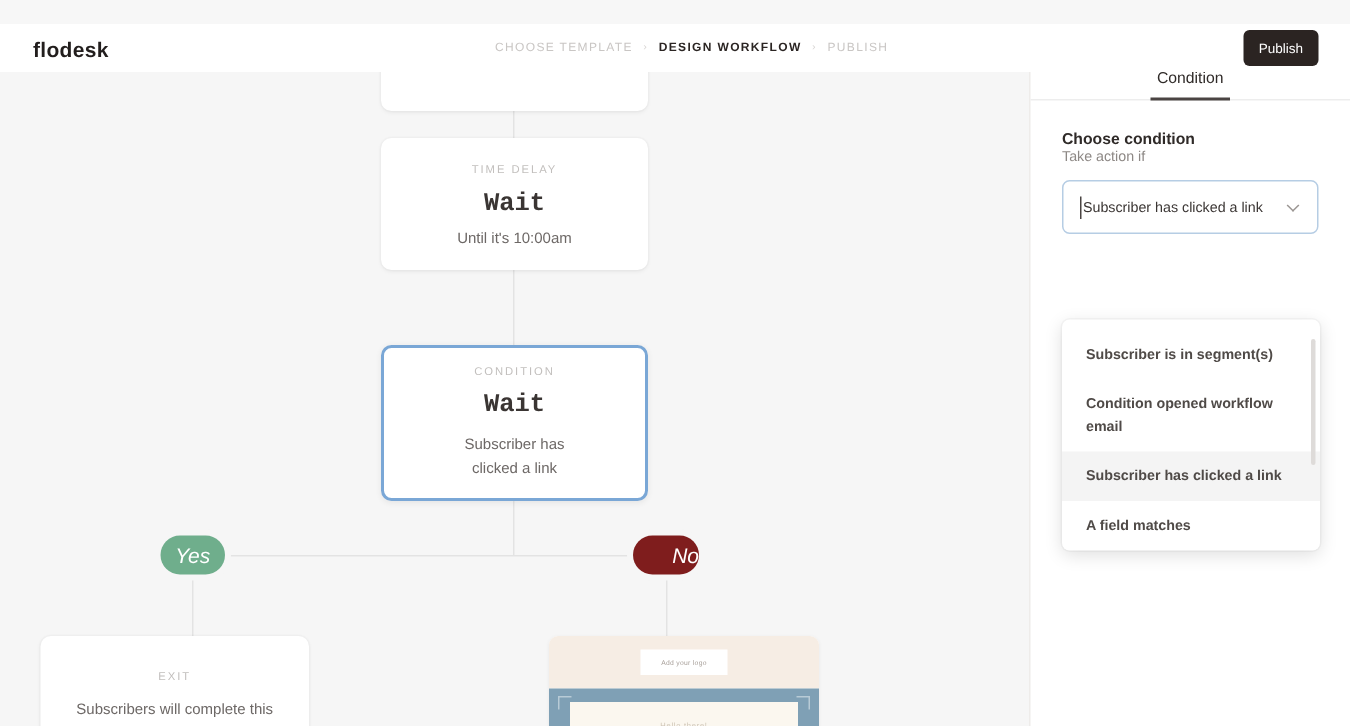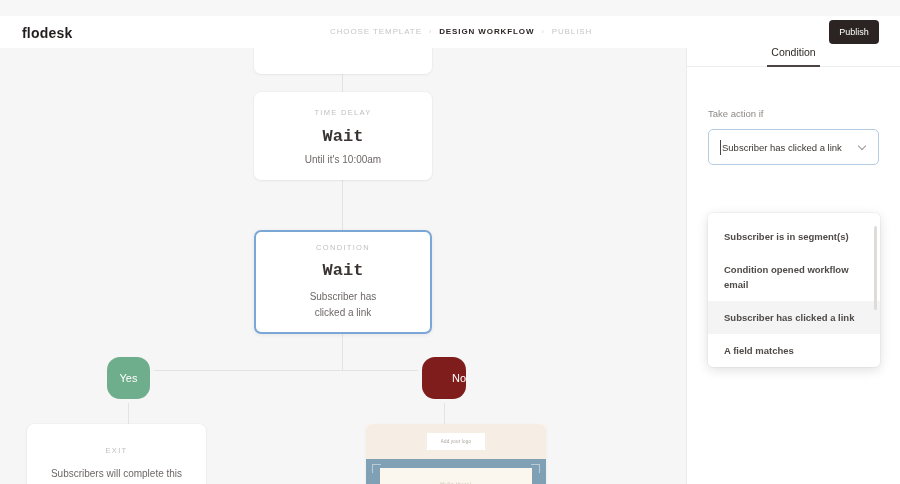--- a/index.html
+++ b/index.html
@@ -84,22 +84,22 @@
 
   
   #node-exit {
     left: 27px; top: 392px; width: 179px; height: 92px;
     justify-content: flex-start; padding-top: 22px; gap: 11px;
   }
 
   
   .pill {
     position: absolute; display: flex; align-items: center; justify-content: center;
-    height: 42px; border-radius: 13px; color: #fff; font-size: 11px;
-    box-shadow: 0 0 0 4px #f6f6f6; cursor: pointer;
+    height: 26px; border-radius: 13px; color: #fff; font-size: 14px;
+    box-shadow: 0 0 0 4px #f6f6f6; cursor: pointer; font-style: italic;
   }
   #pill-yes { left: 107px; top: 325px; width: 43px; }
   #pill-no  { left: 422px; top: 325px; width: 44px; }
 
   
   #node-email {
     position: absolute; left: 366px; top: 392px; width: 180px; height: 92px;
     border-radius: 6px; overflow: hidden;
     box-shadow: 0 1px 3px rgba(0,0,0,.06); cursor: pointer; background: #fff;
   }
@@ -141,21 +141,21 @@
   .panel-tab {
     position: relative; font-size: 10.5px; color: #2f2a28;
     padding: 0 4px 8px 4px; cursor: pointer;
   }
   .panel-tab.active::after {
     content: ""; position: absolute; left: 0; right: 0; bottom: -1px;
     height: 2px; background: #4b4443;
   }
   .panel-body { padding: 20px 21px 0 21px; position: relative; }
   .panel-heading { font-size: 10.5px; color: #2f2a28; font-weight: bold; }
-  .panel-label { font-size: 9.5px; color: #8d8885; margin-top: 21px; }
+  .panel-label { font-size: 9.5px; color: #8d8885; }
 
   .select {
     position: relative; margin-top: 10px; height: 36px;
     border: 1px solid #b6cde4; border-radius: 5px;
     display: flex; align-items: center; padding: 0 24px 0 13px;
     font-size: 9.5px; color: #3a3533; cursor: pointer; background: #fff;
   }
   .caret {
     position: absolute; left: 11px; top: 10px; width: 1px; height: 15px;
     background: #4a4442;
@@ -260,20 +260,21 @@
       </div>
     </div>
   </div>
 
   <div class="panel">
     <div class="panel-tabs">
       <div class="panel-tab active">Condition</div>
     </div>
 
     <div class="panel-body">
+      <div class="panel-heading">Choose condition</div>
       <div class="panel-label">Take action if</div>
 
       <div class="select" style="border-color: rgb(182, 205, 228);">
         <span class="caret"></span>
         <span>Subscriber has clicked a link</span>
         <span class="chevron"></span>
       </div>
 
       <div class="ghost-btn"></div>
 

